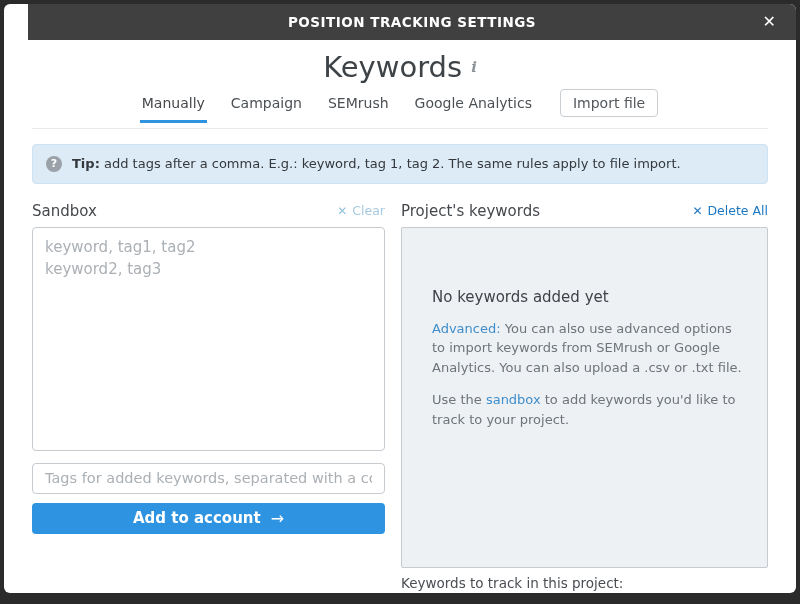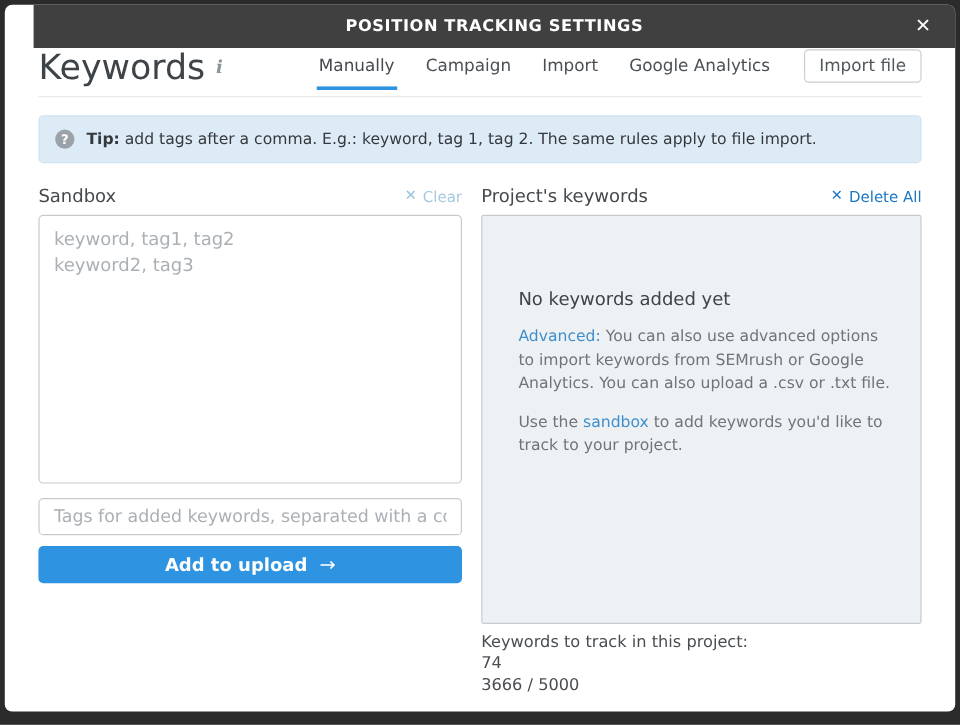--- a/index.html
+++ b/index.html
@@ -39,25 +39,26 @@
     transform: translateY(-50%);
     color: #fff;
     font-size: 16px;
     font-weight: bold;
     cursor: pointer;
     line-height: 1;
   }
   
   .head-row {
     margin: 0 28px;
-    padding-top: 1px;
+    padding-top: 12px;
     display: flex;
     justify-content: space-between;
-    align-items: flex-start;
+    align-items: center;
     border-bottom: 1px solid #e9ebed;
+    flex-direction: column;
   }
   .page-title-wrap { display: flex; align-items: flex-start; gap: 9px; padding-bottom: 5px; }
   .page-title { font-size: 29px; color: #3e4347; line-height: 1.1; }
   .info-icon {
     color: #8d9499;
     font-size: 15px;
     font-style: italic;
     font-weight: bold;
     font-family: "DejaVu Serif", serif;
     margin-top: 6px;
@@ -213,21 +214,21 @@
   </div>
 
   <div class="head-row">
     <div class="page-title-wrap">
       <span class="page-title">Keywords</span>
       <span class="info-icon">i</span>
     </div>
     <div class="tabs">
       <span class="tab active">Manually</span>
       <span class="tab">Campaign</span>
-      <span class="tab">Import</span>
+      <span class="tab">SEMrush</span>
       <span class="tab">Google Analytics</span>
       <button class="import-btn">Import file</button>
     </div>
   </div>
 
   <div class="tip-banner">
     <span class="tip-qicon">?</span>
     <span><b class="tip-label">Tip:</b><span> add tags after a comma. E.g.: keyword, tag 1, tag 2. The same rules apply to file import.</span></span>
   </div>
 
@@ -238,21 +239,21 @@
         <span class="col-label">Sandbox</span>
         <span class="clear-link">
             <span class="x">✕</span>
             <span>Clear</span>
           </span>
       </div>
       <textarea class="sandbox-textarea" placeholder="keyword, tag1, tag2
 keyword2, tag3" style=""></textarea>
       <input class="tags-input" placeholder="Tags for added keywords, separated with a comma" style="">
       <button class="add-btn">
-          <span>Add to upload</span>
+          <span>Add to account</span>
           <span class="arrow">→</span>
         </button>
     </div>
 
     <div class="col-right">
       <div class="label-row">
         <span class="col-label">Project's keywords</span>
         <span class="delete-link">
             <span class="x">✕</span>
             <span>Delete All</span>

